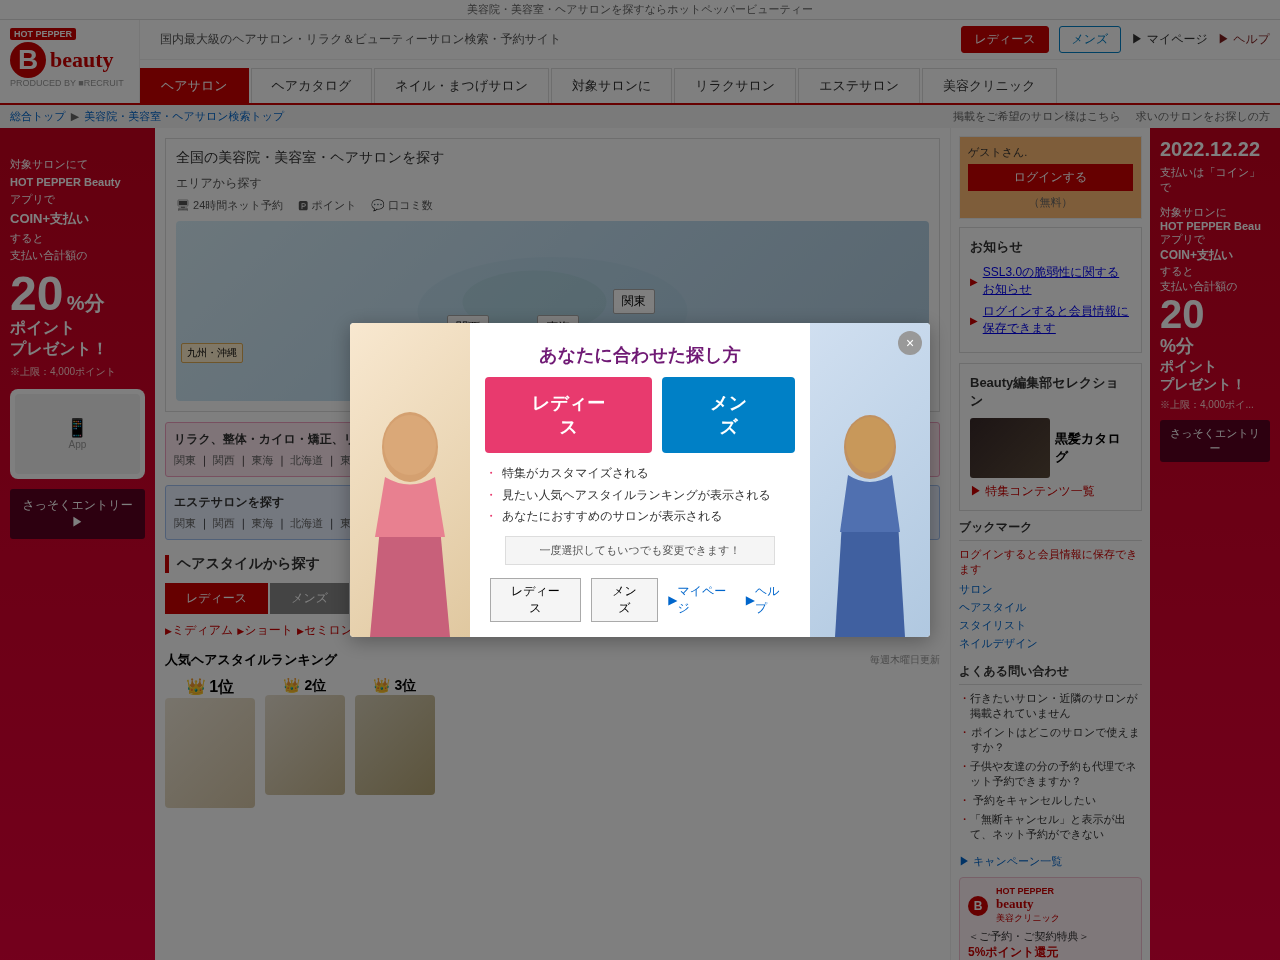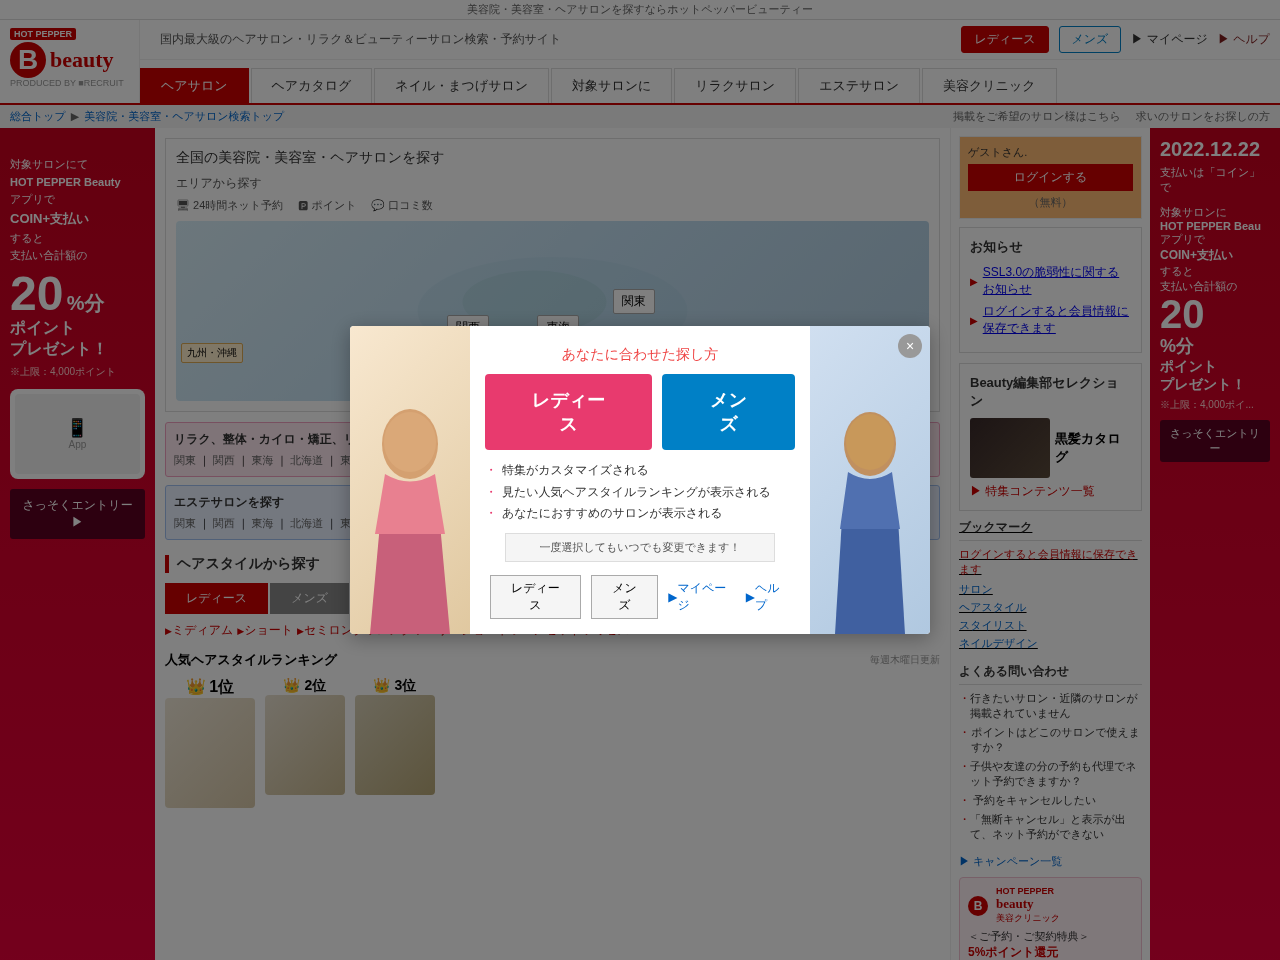--- a/index.html
+++ b/index.html
@@ -53,21 +53,21 @@
     .region-kansai { top: 52%; left: 38%; }
     .region-shikoku { top: 62%; left: 33%; }
 
     
     .right-sidebar { width: 200px; min-width: 200px; padding: 8px; background: #fff; border-left: 1px solid #eee; }
 
     
     .modal-overlay { position: fixed; top: 0; left: 0; width: 100%; height: 100%; background: rgba(0,0,0,0.5); z-index: 100; display: flex; align-items: center; justify-content: center; }
     .modal { background: #fff; width: 580px; border-radius: 4px; overflow: hidden; position: relative; box-shadow: 0 4px 20px rgba(0,0,0,0.3); }
     .modal-close { position: absolute; top: 8px; right: 8px; background: #999; color: #fff; border: none; width: 24px; height: 24px; border-radius: 50%; cursor: pointer; font-size: 14px; z-index: 10; display: flex; align-items: center; justify-content: center; }
-    .modal-header { text-align: center; padding: 20px 20px 10px; font-size: 14px; font-weight: normal; color: #ef4444; }
+    .modal-header { text-align: center; padding: 20px 20px 10px; font-size: 18px; font-weight: bold; color: #701a75; }
     .modal-buttons { display: flex; gap: 10px; justify-content: center; padding: 10px 20px; }
     .modal-btn-ladies { background: #e83a6e; color: #fff; border: none; padding: 14px 40px; font-size: 18px; font-weight: bold; border-radius: 4px; cursor: pointer; }
     .modal-btn-mens { background: #0080c6; color: #fff; border: none; padding: 14px 40px; font-size: 18px; font-weight: bold; border-radius: 4px; cursor: pointer; }
     .modal-bullets { padding: 8px 30px; font-size: 12px; color: #333; line-height: 1.8; }
     .modal-bullet { display: flex; align-items: center; gap: 5px; text-align: center; }
     .modal-bullet::before { content: '・'; color: #e83a6e; }
     .modal-note { background: #f5f5f5; border: 1px solid #ddd; text-align: center; padding: 6px; margin: 8px 20px; font-size: 11px; color: #555; }
     .modal-body-row { display: flex; }
 
     
@@ -326,21 +326,21 @@
         <div style="width:80px; height:60px; background:linear-gradient(135deg,#222,#444); border-radius:3px; overflow:hidden; display:flex; align-items:center; justify-content:center;">
           <div style="width:80px; height:60px; background:linear-gradient(135deg, #3a2a2a, #5a4a3a);"></div>
         </div>
         <div style="flex:1; display:flex; align-items:center;">
           <span style="font-size:13px; font-weight:bold;">黒髪カタログ</span>
         </div>
       </div>
       <a href="#" style="font-size:12px; color:#c00; text-decoration:none;">▶ 特集コンテンツ一覧</a>
     </div>
 
-    <div class="sidebar-section" style="margin-top:8px;text-decoration:underline;">
+    <div class="sidebar-section" style="margin-top:8px;">
       <div class="sidebar-section-title">ブックマーク</div>
       <div style="font-size:11px; color:#c00; margin-bottom:5px;">ログインすると会員情報に保存できます</div>
       <a href="#" class="sidebar-link">サロン</a>
       <a href="#" class="sidebar-link">ヘアスタイル</a>
       <a href="#" class="sidebar-link">スタイリスト</a>
       <a href="#" class="sidebar-link">ネイルデザイン</a>
     </div>
 
     <div class="sidebar-section">
       <div class="sidebar-section-title">よくある問い合わせ</div>

